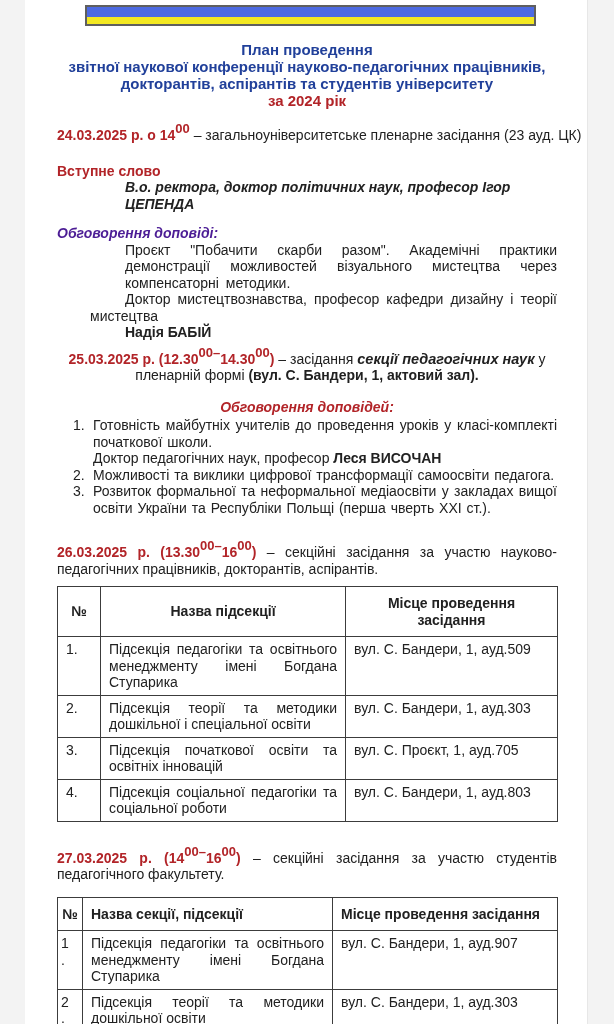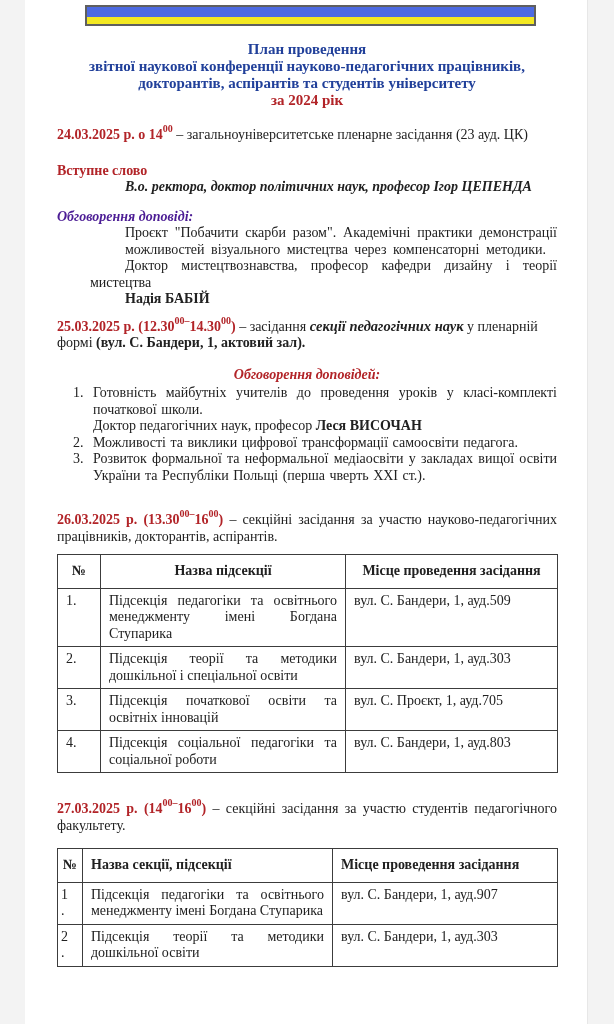--- a/index.html
+++ b/index.html
@@ -2,42 +2,42 @@
 <html><head>
 <meta charset="utf-8">
 <style>
   html,body{margin:0;padding:0;}
   body{
     width:614px;height:1024px;overflow:hidden;
     background:#f3f3f3;
     font-family:"Liberation Sans",sans-serif;
     color:#212121;
   }
-  .page{position:absolute;left:25px;top:0;width:562px;height:1024px;background:#ffffff;border-right:1px solid #e7e7e7;font-family:Liberation Serif, serif;}
+  .page{position:absolute;left:25px;top:0;width:562px;height:1024px;background:#ffffff;border-right:1px solid #e7e7e7;}
   .content{padding:0 30px 0 32px;font-size:14px;line-height:16.5px;}
 
   .flag{margin:5px 0 0 60px;width:447px;height:17px;border:2px solid #5f5f5f;}
   .flag-blue{height:10px;background:#4d6ae2;}
   .flag-yellow{height:7px;background:#f3e822;}
 
   .title{margin-top:15px;text-align:center;font-weight:bold;font-size:15px;line-height:17px;color:#21409a;}
   .red{color:#b22428;}
   .b{font-weight:bold;}
   p{margin:0;}
-  sup{font-size:10px;line-height:0;position:relative;top:-1px;}
+  sup{font-size:13px;line-height:0;position:relative;top:-1px;}
 
   .plenary-line{margin-top:18px;white-space:nowrap;}
   .intro-label{margin-top:19px;font-weight:bold;color:#b22428;}
   .intro-speaker{margin-left:68px;font-weight:bold;font-style:italic;}
   .discussion1{margin-top:13px;font-weight:bold;font-style:italic;color:#4c1d95;}
   .report{margin-left:68px;text-align:justify;word-spacing:3px;}
   .reporter{margin-left:33px;text-indent:35px;text-align:justify;word-spacing:3px;}
   .reporter-name{margin-left:68px;font-weight:bold;}
 
-  .session-head{margin-top:10px;}
+  .session-head{margin-top:10px;text-align:center;}
   .section-name{font-weight:bold;font-style:italic;font-size:14.5px;}
   .discussion2{margin-top:15px;text-align:center;font-weight:bold;font-style:italic;color:#b22428;}
 
   .list{margin-top:2px;}
   .list-item{position:relative;margin-left:16px;padding-left:20px;}
   .num{position:absolute;left:0;top:0;}
   .topic{text-align:justify;word-spacing:1px;}
 
   .day-head{margin-top:28px;text-align:justify;}
 

